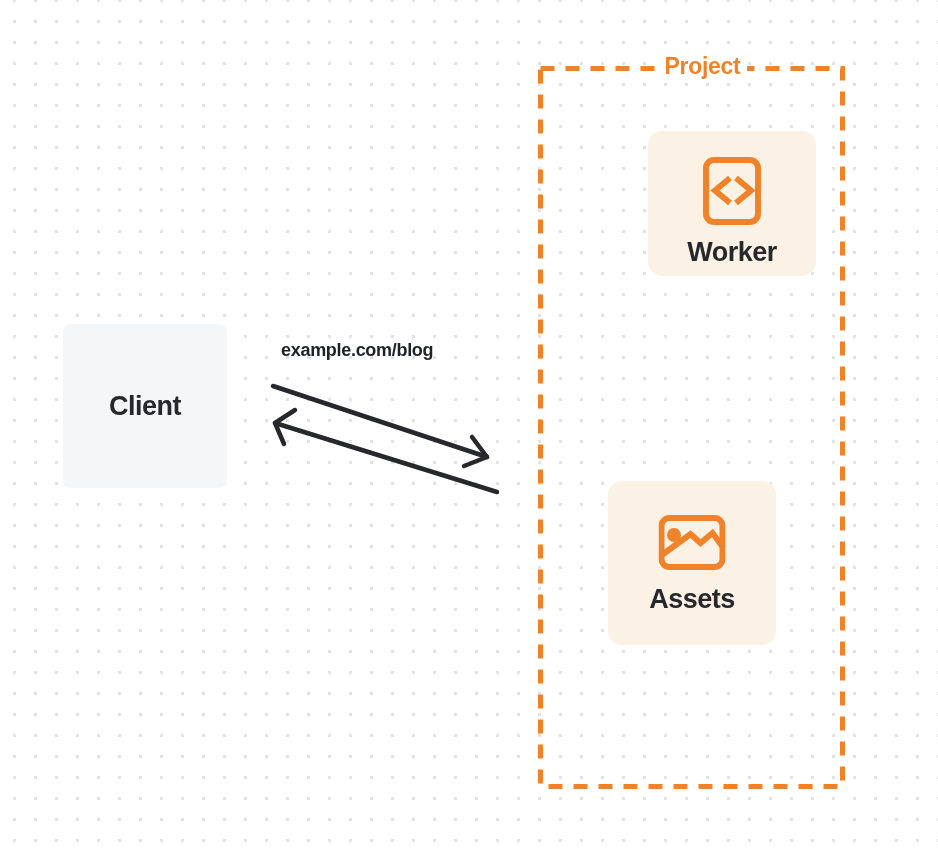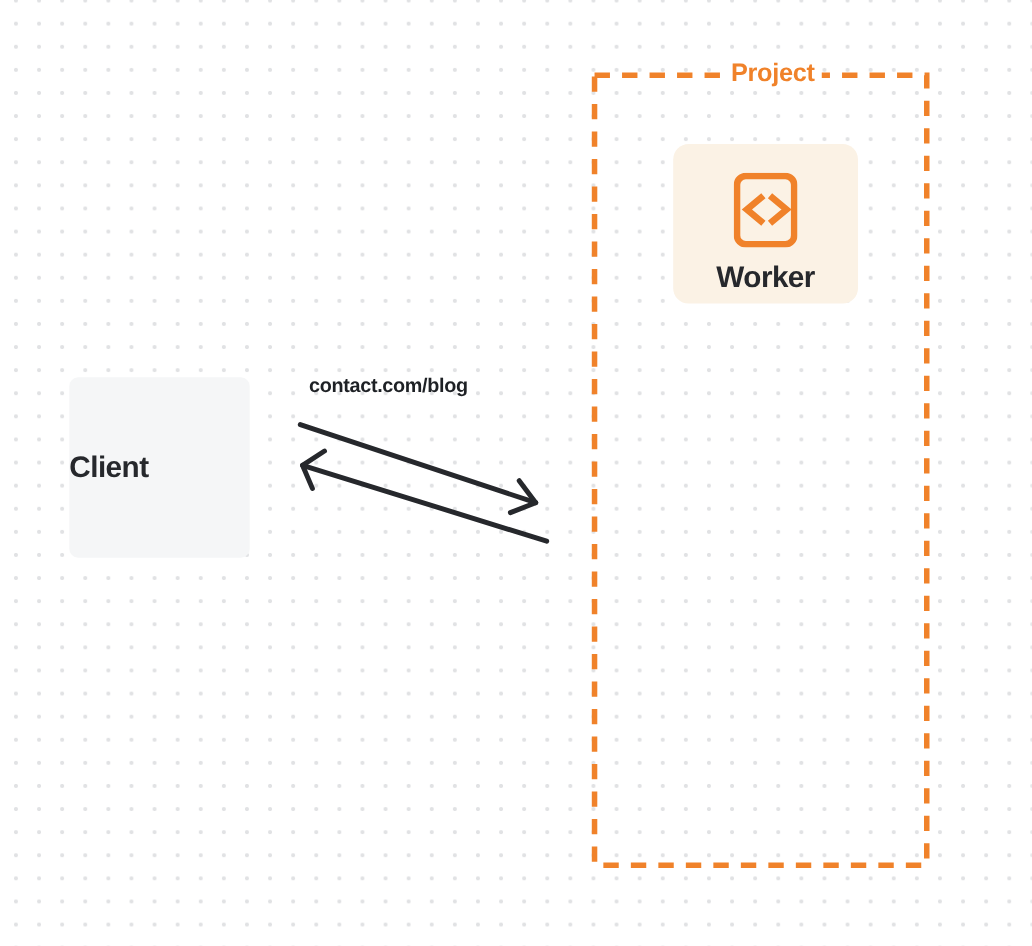--- a/index.html
+++ b/index.html
@@ -20,23 +20,23 @@
     background-size:21px 21px;
     background-position:4px -10px;
     font-family:"Liberation Sans", sans-serif;
     color:var(--ink);
   }
   svg.overlay{position:absolute;left:0;top:0;width:938px;height:860px;}
   .project-border{fill:none;stroke:var(--accent-orange);stroke-width:5;stroke-dasharray:14 11;}
   .arrow-line{fill:none;stroke:var(--ink);stroke-width:4.5;stroke-linecap:round;stroke-linejoin:round;}
 
   .client-box{
-    position:absolute;left:63px;top:343px;width:164px;height:164px;
+    position:absolute;left:63px;top:324px;width:164px;height:164px;
     background:var(--client-gray);border-radius:8px;
-    display:flex;align-items:center;
+    display:flex;align-items:center;justify-content:center;
   }
   .box-label{font-weight:bold;font-size:27px;letter-spacing:-0.5px;color:var(--ink);}
 
   .request-label{
     position:absolute;left:281px;top:340px;
     font-weight:bold;font-size:18px;letter-spacing:-0.3px;color:#1E2125;
   }
 
   .project-title{
     position:absolute;left:50%;top:-14px;transform:translateX(-50%);
@@ -48,21 +48,21 @@
     position:absolute;left:538px;top:66px;width:305px;height:721px;
     box-sizing:border-box;
   }
 
   .card{
     position:absolute;width:168px;
     background:var(--panel-cream);border-radius:14px;
   }
   .card .icon{position:absolute;left:50%;transform:translateX(-50%);}
   .card .box-label{position:absolute;left:0;right:0;text-align:center;}
-  .worker-card{left:612px;top:131px;height:145px;}
+  .worker-card{left:648px;top:131px;height:145px;}
   .worker-card .icon{top:26px;}
   .worker-card .box-label{top:106px;}
   .assets-card{left:608px;top:481px;height:164px;}
   .assets-card .icon{top:34px;}
   .assets-card .box-label{top:103px;}
 
   .icon-stroke{fill:none;stroke:var(--accent-orange);stroke-width:6;stroke-linejoin:miter;}
   .icon-fill{fill:var(--accent-orange);stroke:none;}
 
   .file-tree{
@@ -82,30 +82,38 @@
     <path class="arrow-line" d="M273 386 L487 457"></path>
     <path class="arrow-line" d="M472 437 L487 457 L464 466"></path>
     <path class="arrow-line" d="M275 423 L497 492"></path>
     <path class="arrow-line" d="M295 410 L275 423 L284 444"></path>
   </svg>
 
   <div class="client-box">
     <span class="box-label">Client</span>
   </div>
 
-  <div class="request-label">contact.com/blog</div>
+  <div class="request-label">example.com/blog</div>
 
   <div class="project-container">
     <div class="project-title">Project</div>
   </div>
 
   <div class="card worker-card">
     <svg class="icon" width="58" height="68" viewBox="0 0 58 68">
       <rect class="icon-stroke" x="3" y="3" width="52" height="62" rx="8"></rect>
       <path class="icon-stroke" d="M27 21 L12 33.5 L27 46"></path>
       <path class="icon-stroke" d="M33 21 L48 33.5 L33 46"></path>
     </svg>
     <span class="box-label">Worker</span>
   </div>
 
+  <div class="card assets-card">
+    <svg class="icon" width="67" height="55" viewBox="0 0 67 55">
+      <rect class="icon-stroke" x="3" y="3" width="61" height="49" rx="8"></rect>
+      <circle class="icon-fill" cx="15.5" cy="20" r="7"></circle>
+      <path class="icon-stroke" d="M2 41 L32 19 L42 28 L54 18 L65 33"></path>
+    </svg>
+    <span class="box-label">Assets</span>
+  </div>
 
 
 </div>
 
 </body></html>

